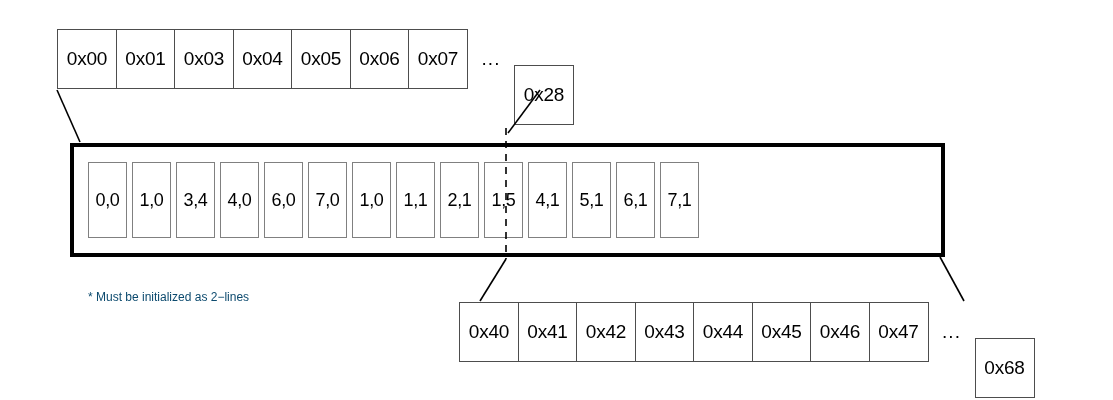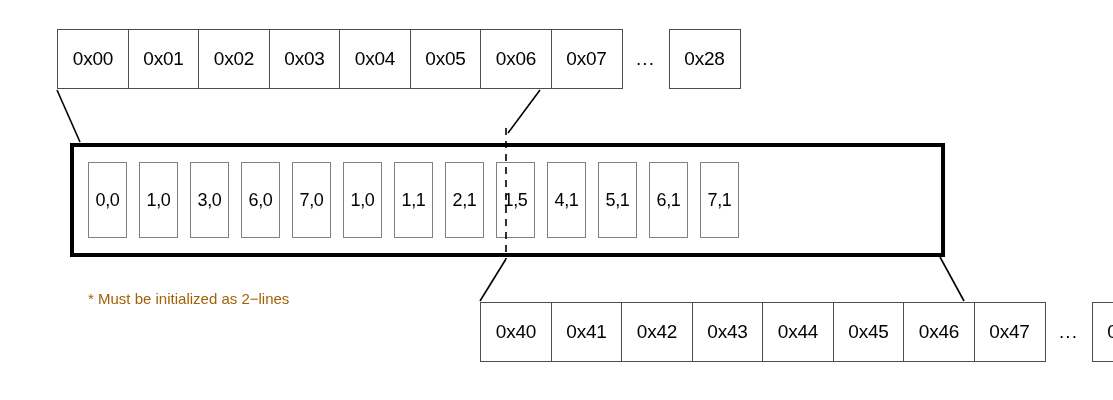--- a/index.html
+++ b/index.html
@@ -16,21 +16,21 @@
     overflow: hidden;
   }
 
   
   .addr-row {
     position: absolute;
     display: flex;
     align-items: stretch;
   }
   .addr-cell {
-    width: 72px;
+    width: 60px;
     height: 60px;
     box-sizing: border-box;
     border: 1.5px solid #4d4d4d;
     margin-left: -1.5px;
     display: flex;
     align-items: center;
     justify-content: center;
     font-size: 19px;
     color: #000000;
     background: #ffffff;
@@ -44,39 +44,40 @@
     box-sizing: border-box;
     display: flex;
     align-items: center;
     justify-content: center;
     font-size: 19px;
     color: #000000;
     letter-spacing: 1px;
   }
   .addr-cell.detached {
     margin-left: 0;
+    margin-top: 36px;
   }
 
   
   #cacheline-box {
     position: absolute;
     left: 70px;
     top: 143px;
     width: 875px;
     height: 114px;
     box-sizing: border-box;
     border: 4px solid #000000;
     background: #ffffff;
   }
   #cacheline-cells {
     position: absolute;
     left: 14px;
     top: 15px;
     display: flex;
-    gap: 12px;
+    gap: 5px;
   }
   .line-cell {
     width: 39px;
     height: 76px;
     box-sizing: border-box;
     border: 1.5px solid #808080;
     background: #ffffff;
     display: flex;
     align-items: center;
     justify-content: center;
@@ -93,64 +94,64 @@
     width: 1113px;
     height: 400px;
     pointer-events: none;
   }
 
   
   #footnote {
     position: absolute;
     left: 88px;
     top: 290px;
-    font-size: 15px;
-    color: #a16207;
+    font-size: 12px;
+    color: #0c4a6e;
     white-space: nowrap;
   }
 </style>
 </head>
 <body>
 
 <div id="canvas">
 
   <div class="addr-row" id="top-row" style="left:57px; top:29px;">
     <div class="addr-cell">0x00</div>
     <div class="addr-cell">0x01</div>
-    <div class="addr-cell">0x02</div>
     <div class="addr-cell">0x03</div>
     <div class="addr-cell">0x04</div>
     <div class="addr-cell">0x05</div>
     <div class="addr-cell">0x06</div>
     <div class="addr-cell">0x07</div>
     <div class="ellipsis">...</div>
     <div class="addr-cell detached">0x28</div>
   </div>
 
   <div id="cacheline-box">
     <div id="cacheline-cells">
       <div class="line-cell">0,0</div>
       <div class="line-cell">1,0</div>
-      <div class="line-cell">3,0</div>
+      <div class="line-cell">3,4</div>
+      <div class="line-cell">4,0</div>
       <div class="line-cell">6,0</div>
       <div class="line-cell">7,0</div>
       <div class="line-cell">1,0</div>
       <div class="line-cell">1,1</div>
       <div class="line-cell">2,1</div>
       <div class="line-cell">1,5</div>
       <div class="line-cell">4,1</div>
       <div class="line-cell">5,1</div>
       <div class="line-cell">6,1</div>
       <div class="line-cell">7,1</div>
     </div>
   </div>
 
   <div id="footnote">* Must be initialized as 2−lines</div>
 
-  <div class="addr-row" id="bottom-row" style="left:480px; top:302px;">
+  <div class="addr-row" id="bottom-row" style="left:459px; top:302px;">
     <div class="addr-cell">0x40</div>
     <div class="addr-cell">0x41</div>
     <div class="addr-cell">0x42</div>
     <div class="addr-cell">0x43</div>
     <div class="addr-cell">0x44</div>
     <div class="addr-cell">0x45</div>
     <div class="addr-cell">0x46</div>
     <div class="addr-cell">0x47</div>
     <div class="ellipsis">...</div>
     <div class="addr-cell detached">0x68</div>

